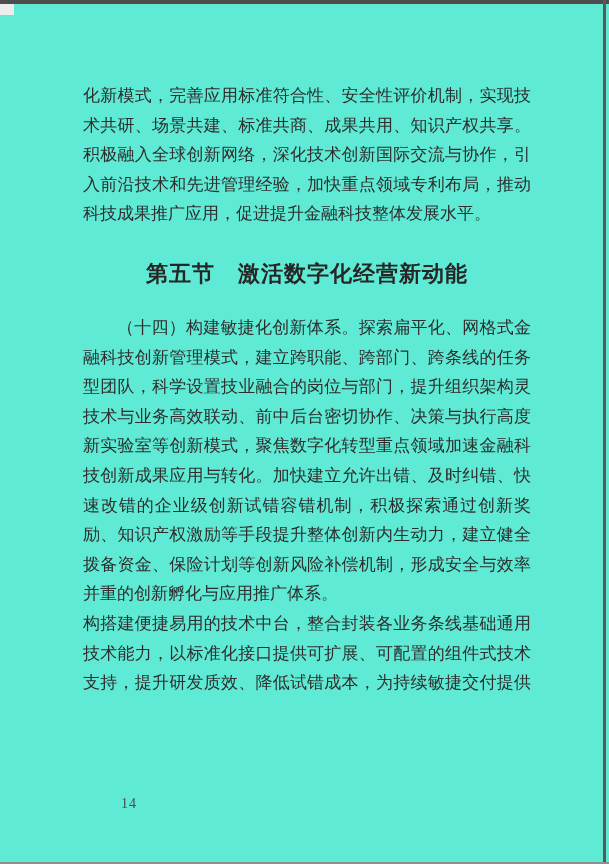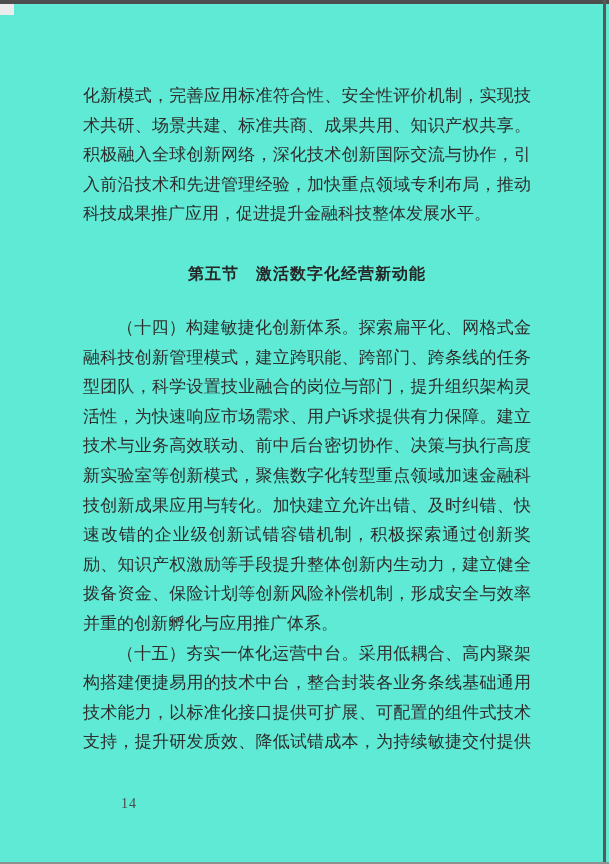--- a/index.html
+++ b/index.html
@@ -61,21 +61,21 @@
   }
   .line.para-end {
     text-align: center;
     text-align-last: left;
   }
   .section-heading {
     height: 30px;
     margin: 30px 0 24px 0;
     text-align: center;
     font-weight: bold;
-    font-size: 16px;
+    font-size: 22px;
     letter-spacing: 1px;
     color: #262626;
     line-height: 30px;
   }
   .page-number {
     position: absolute;
     left: 94px;
     top: 796px;
     font-size: 14px;
     color: #4a4a4a;
@@ -101,32 +101,30 @@
       <div class="line">入前沿技术和先进管理经验，加快重点领域专利布局，推动</div>
       <div class="line para-end">科技成果推广应用，促进提升金融科技整体发展水平。</div>
     </div>
 
     <div class="section-heading">第五节　激活数字化经营新动能</div>
 
     <div>
       <div class="line indent">（十四）构建敏捷化创新体系。探索扁平化、网格式金</div>
       <div class="line">融科技创新管理模式，建立跨职能、跨部门、跨条线的任务</div>
       <div class="line">型团队，科学设置技业融合的岗位与部门，提升组织架构灵</div>
-      <div class="line">活性，为快速响应市场需求、用户诉求提供有力保障。建立</div>
       <div class="line">技术与业务高效联动、前中后台密切协作、决策与执行高度</div>
       <div class="line">新实验室等创新模式，聚焦数字化转型重点领域加速金融科</div>
       <div class="line">技创新成果应用与转化。加快建立允许出错、及时纠错、快</div>
       <div class="line">速改错的企业级创新试错容错机制，积极探索通过创新奖</div>
       <div class="line">励、知识产权激励等手段提升整体创新内生动力，建立健全</div>
       <div class="line">拨备资金、保险计划等创新风险补偿机制，形成安全与效率</div>
       <div class="line para-end">并重的创新孵化与应用推广体系。</div>
     </div>
 
     <div>
-      <div class="line indent">（十五）夯实一体化运营中台。采用低耦合、高内聚架</div>
       <div class="line">构搭建便捷易用的技术中台，整合封装各业务条线基础通用</div>
       <div class="line">技术能力，以标准化接口提供可扩展、可配置的组件式技术</div>
       <div class="line">支持，提升研发质效、降低试错成本，为持续敏捷交付提供</div>
     </div>
 
   </div>
 
   <div class="page-number">14</div>
 </div>
 

